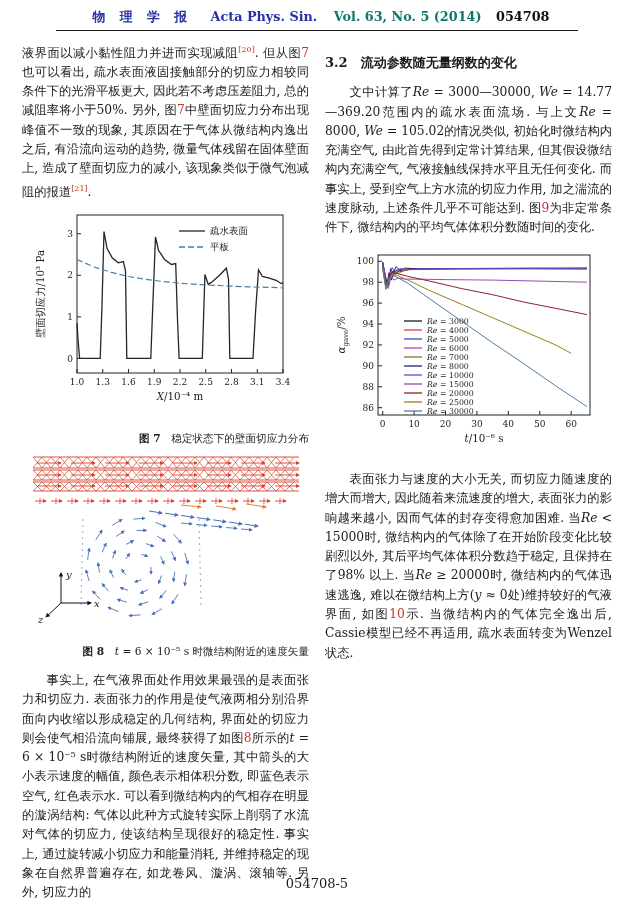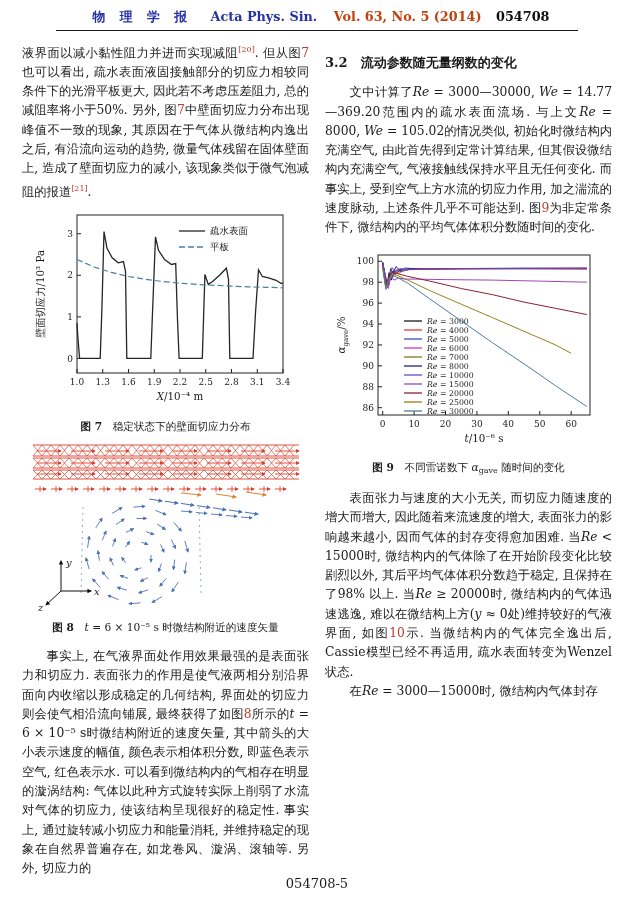--- a/index.html
+++ b/index.html
@@ -1,35 +1,35 @@
 <!DOCTYPE html>
 <html><head>
 <meta charset="utf-8">
 <style>
   html,body{margin:0;padding:0;background:#ffffff;}
   body{width:634px;height:898px;position:relative;font-family:"DejaVu Serif","Liberation Serif",serif;color:#1b1b1b;overflow:hidden;}
   .header{position:absolute;top:9px;left:0;right:0;text-align:center;font-size:12.8px;font-weight:bold;white-space:nowrap;}
   .header .cn{color:#2531a5;letter-spacing:5px;padding-left:8px;}
   .header .en{color:#2531a5;margin-left:14px;}
-  .header .vol{color:#c2410c;margin-left:12px;}
+  .header .vol{color:#0f766e;margin-left:12px;}
   .header .artno{color:#111;margin-left:10px;text-align:center;}
   .rule{position:absolute;top:30px;left:56px;width:522px;border-top:1.6px solid #1a1a1a;}
   .col{position:absolute;top:40px;width:287px;font-size:12.3px;line-height:19.3px;text-align:justify;}
   .col-left{left:22px;}
   .col-right{left:325px;}
   p.body{margin:0;}
   p.ind{text-indent:2em;}
   .c-r{color:#c0392b;}
   .sup{font-size:8px;vertical-align:4.5px;}
   .sub{font-size:8px;vertical-align:-2px;}
   .it{font-style:italic;font-family:"DejaVu Serif",serif;}
   .bd{font-weight:bold;}
   .sec{display:flex;gap:13px;font-weight:bold;font-size:13px;margin:13px 0 11px 0;text-align:right;}
   .fig{margin-top:6px;text-align:center;}
-  .cap{font-size:10.6px;margin-top:1px;line-height:14px;text-align:center;}
+  .cap{font-size:10.6px;margin-top:13px;line-height:14px;text-align:right;}
   svg text{font-family:"DejaVu Serif","Liberation Serif",serif;fill:#1b1b1b;}
   svg .tick{font-size:9px;}
   svg .axlabel{font-size:10.3px;}
   svg .leg{font-size:9.5px;}
   svg .leg9{font-size:7.8px;}
   svg .tksm{font-size:7px;}
   svg .axg{font-size:10px;font-style:italic;}
   .footer{position:absolute;bottom:7px;left:0;right:0;text-align:center;font-size:13px;}
 </style>
 </head>
@@ -478,20 +478,18 @@
         <text x="93" y="131" class="leg9"><tspan class="it">Re</tspan><tspan> = 10000</tspan></text>
         <line x1="70" y1="137" x2="88" y2="137" stroke="#9c49b6" stroke-width="1.3"></line>
         <text x="93" y="140" class="leg9"><tspan class="it">Re</tspan><tspan> = 15000</tspan></text>
         <line x1="70" y1="146" x2="88" y2="146" stroke="#8f2033" stroke-width="1.3"></line>
         <text x="93" y="149" class="leg9"><tspan class="it">Re</tspan><tspan> = 20000</tspan></text>
         <line x1="70" y1="155" x2="88" y2="155" stroke="#97831a" stroke-width="1.3"></line>
         <text x="93" y="158" class="leg9"><tspan class="it">Re</tspan><tspan> = 25000</tspan></text>
         <line x1="70" y1="164" x2="88" y2="164" stroke="#4d7da6" stroke-width="1.3"></line>
         <text x="93" y="167" class="leg9"><tspan class="it">Re</tspan><tspan> = 30000</tspan></text>
       </svg>
-    <div class="cap"><span class="bd">图 9</span><span>　不同雷诺数下 </span><span class="it">α</span><span class="sub">gave</span><span> 随时间的变化</span></div>
   </div>
 
   <p class="body ind" style="margin-top:11px;"><span>表面张力与速度的大小无关, 而切应力随速度的增大而增大, 因此随着来流速度的增大, 表面张力的影响越来越小, 因而气体的封存变得愈加困难. 当</span><span class="it">Re</span><span> &lt; 15000时, 微结构内的气体除了在开始阶段变化比较剧烈以外, 其后平均气体体积分数趋于稳定, 且保持在了98% 以上. 当</span><span class="it">Re</span><span> ≥ 20000时, 微结构内的气体迅速逃逸, 难以在微结构上方(</span><span class="it">y</span><span> ≈ 0处)维持较好的气液界面, 如图</span><span class="c-r">10</span><span>示. 当微结构内的气体完全逸出后, Cassie模型已经不再适用, 疏水表面转变为Wenzel状态.</span></p>
-  <p class="body ind"><span>在</span><span class="it">Re</span><span> = 3000—15000时, 微结构内气体封存</span></p>
 </div>
 
 <div class="footer">054708-5</div>
 
 </body></html>

